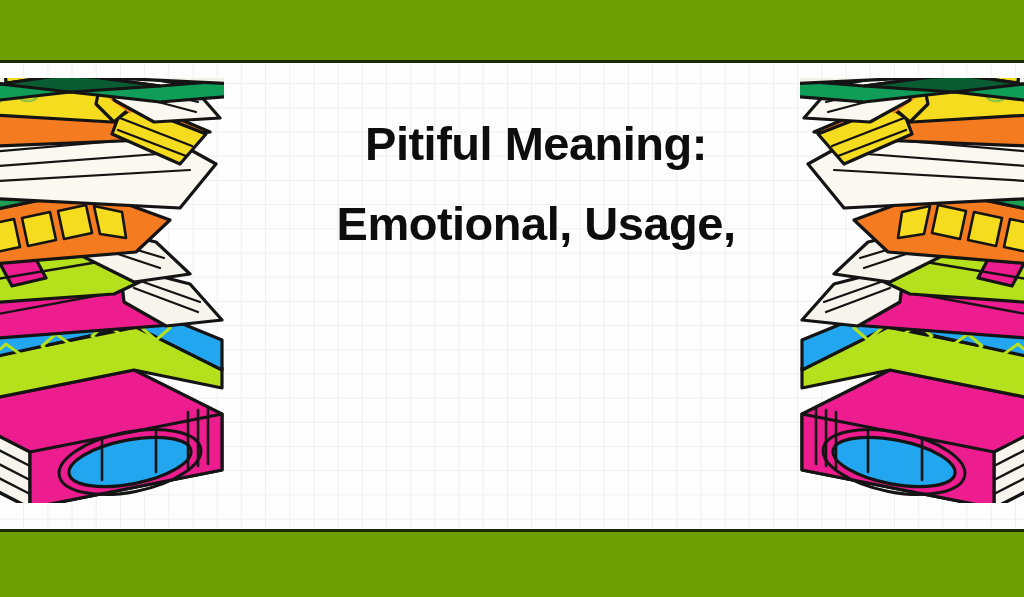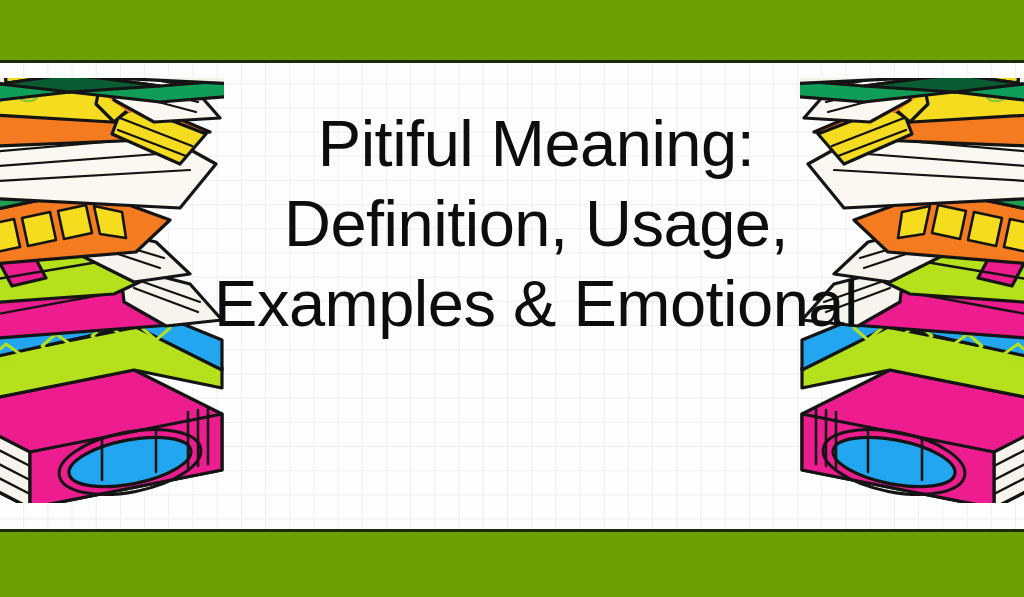--- a/index.html
+++ b/index.html
@@ -58,23 +58,23 @@
     position: absolute;
     left: 0;
     top: 104px;
     width: 1024px;
     text-align: center;
     z-index: 5;
     pointer-events: none;
   }
   .title-line {
     display: block;
-    font-size: 65px;
+    font-size: 47px;
     line-height: 80px;
-    font-weight: 400;
+    font-weight: 700;
     color: #0d0d0d;
     letter-spacing: -0.5px;
     white-space: nowrap;
     padding-left: 48px;
   }
 
   
   .stack {
     position: absolute;
     top: 78px;
@@ -283,22 +283,21 @@
         <path d="M96 -54 L250 -42" fill="none" stroke-width="2.2"></path>
         <path d="M96 -42 L251 -30" fill="none" stroke-width="2.2"></path>
         <path d="M95 -30 L252 -18" fill="none" stroke-width="2.2"></path>
         <path d="M92 -18 L253 -6" fill="none" stroke-width="2.2"></path>
       </g>
     </svg>
   </div>
 
   <div class="title-block">
     <span class="title-line">Pitiful Meaning:</span>
-    <span class="title-line">Definition, Usage,</span>
-    <span class="title-line">Examples &amp; Emotional</span>
+    <span class="title-line">Emotional, Usage,</span>
   </div>
 
   <div class="bar bar-top"></div>
   <div class="bar bar-bottom">
     
   </div>
 
 </div>
 
 </body></html>

